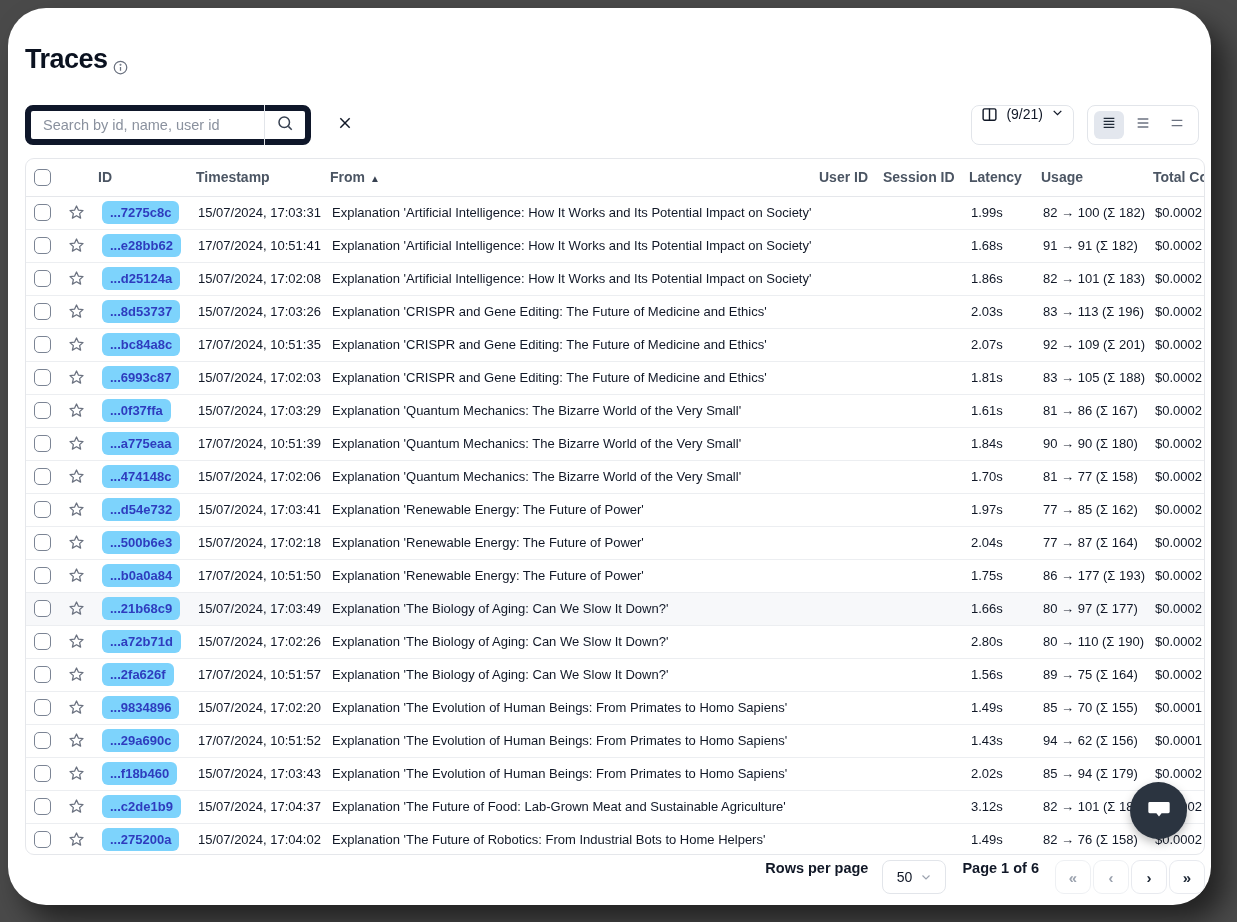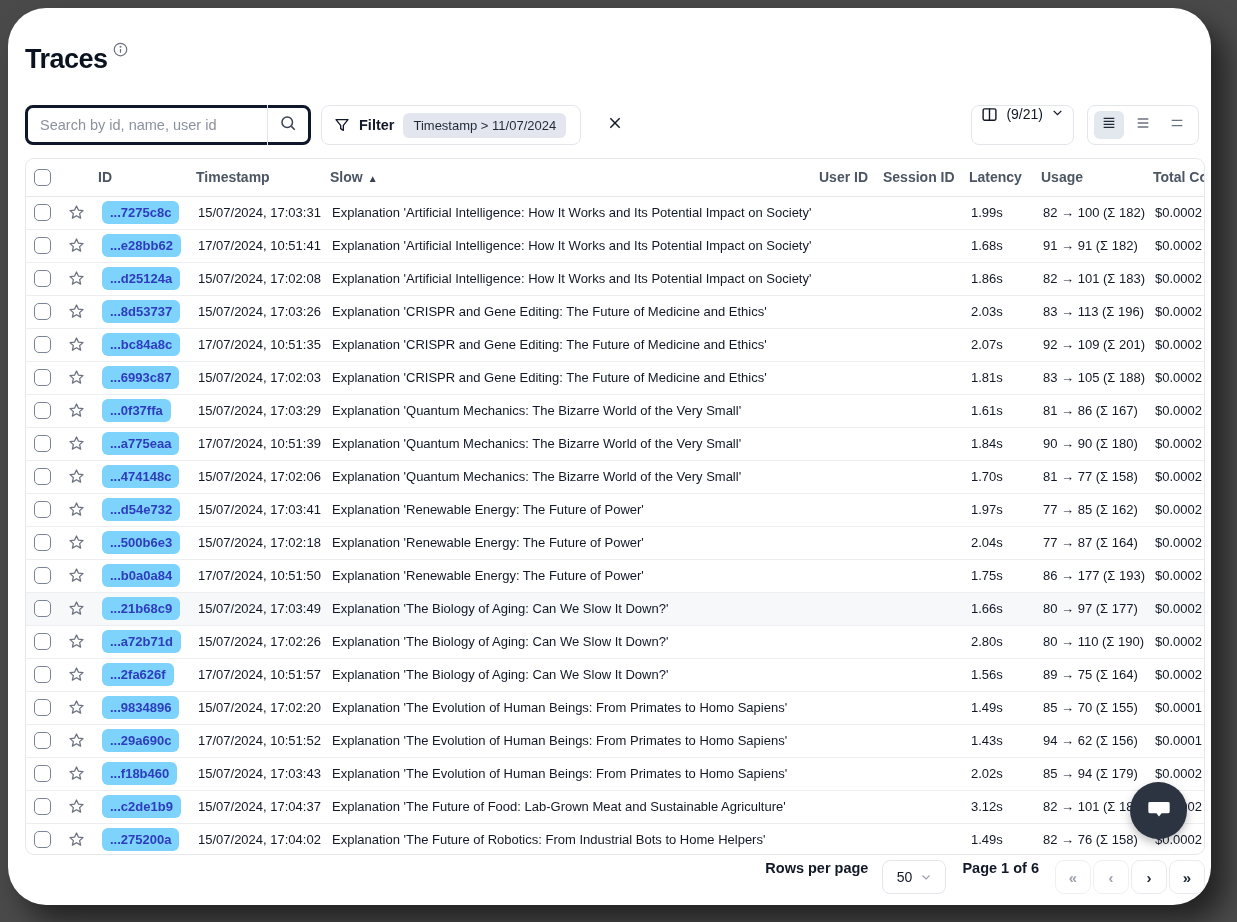--- a/index.html
+++ b/index.html
@@ -12,28 +12,28 @@
   }
   .card {
     position:absolute; left:8px; top:8px;
     width:1203px; height:897px;
     background:#ffffff;
     border-radius:38px;
     box-shadow:14px 16px 28px rgba(0,0,0,0.55);
     overflow:hidden;
   }
   
-  .page-header { position:absolute; left:17px; top:36px; display:flex; align-items:flex-start; }
+  .page-header { position:absolute; left:17px; top:36px; display:flex; align-items:flex-end; }
   .page-title { font-size:27px; font-weight:700; color:#0b1220; letter-spacing:-0.5px; }
   .info-icon { margin-left:5px; margin-top:-2px; color:#6b7280; display:inline-flex; }
 
   
   .toolbar { position:absolute; left:17px; top:97px; width:1174px; height:40px; display:flex; align-items:center; }
   .search-box {
-    width:286px; height:40px; border:3px solid #0f172a; border-radius:8px;
+    width:286px; height:40px; border:6px solid #0f172a; border-radius:8px;
     display:flex; align-items:center; background:#fff;
   }
   .search-input {
     flex:1; border:none; outline:none; font-size:14.5px; color:#111827;
     padding:0 12px; background:transparent; font-family:"Liberation Sans", sans-serif;
   }
   .search-input::placeholder { color:#8a919e; }
   .search-divider { width:1px; height:40px; background:#e2e5ea; }
   .search-btn { width:40px; height:40px; display:flex; align-items:center; justify-content:center; color:#374151; cursor:pointer; }
   .filter-pill {
@@ -140,29 +140,20 @@
       <div class="search-btn">
         <span>
           <svg width="18" height="18" viewBox="0 0 24 24" fill="none" stroke="currentColor" stroke-width="2">
             <circle cx="11" cy="11" r="7"></circle>
               <line x1="16.5" y1="16.5" x2="21" y2="21"></line>
           </svg>
         </span>
       </div>
     </div>
 
-    <div class="filter-pill">
-      <span style="display:inline-flex;color:#111827;">
-        <svg width="16" height="16" viewBox="0 0 24 24" fill="none" stroke="currentColor" stroke-width="2">
-          <path d="M3 4h18l-7 8.5V20l-4-2.5V12.5L3 4z" stroke-linejoin="round"></path>
-        </svg>
-      </span>
-      <span class="filter-label">Filter</span>
-      <span class="filter-chip">Timestamp &gt; 11/07/2024</span>
-    </div>
 
     <div class="clear-filter">
       <span>
         <svg width="16" height="16" viewBox="0 0 24 24" fill="none" stroke="currentColor" stroke-width="2.2">
           <line x1="5" y1="5" x2="19" y2="19"></line>
             <line x1="19" y1="5" x2="5" y2="19"></line>
         </svg>
       </span>
     </div>
 
@@ -228,21 +219,21 @@
           <col class="c-usage">
           <col class="c-cost">
       </colgroup>
       <thead>
         <tr>
           <th><span class="chk"></span></th>
           <th></th>
           <th><span>ID</span></th>
           <th><span>Timestamp</span></th>
           <th>
-            <span>Slow</span><span class="sort-arrow">▲</span>
+            <span>From</span><span class="sort-arrow">▲</span>
           </th>
           <th><span>User ID</span></th>
           <th><span>Session ID</span></th>
           <th><span>Latency</span></th>
           <th><span>Usage</span></th>
           <th><span>Total Cost</span></th>
         </tr>
       </thead>
       <tbody id="rows-body">
           <tr>

